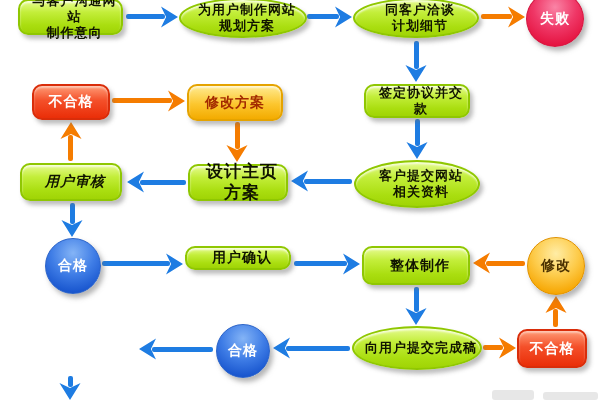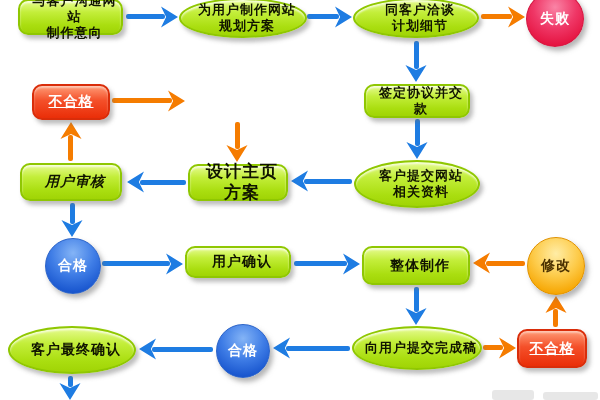--- a/index.html
+++ b/index.html
@@ -18,21 +18,20 @@
   .c-green{
     background:linear-gradient(180deg,#e6fb90 0%,#c3ee3a 35%,#aade10 75%,#a0d405 100%);
     border:2px solid #8fc702;color:#101400;
     box-shadow:3px 4px 4px rgba(110,110,110,.45), inset 0 2px 2px rgba(255,255,255,.7);
     padding-left:8px;
   }
   .c-red{
     background:linear-gradient(180deg,#ff9b76 0%,#f4502a 45%,#ea2e08 100%);
     border:2px solid #d92d0a;color:#ffffff;
     box-shadow:3px 4px 4px rgba(110,110,110,.45), inset 0 2px 2px rgba(255,255,255,.45);
-    text-decoration:underline;
   }
   .c-yellow{
     background:linear-gradient(180deg,#ffeb91 0%,#fcc62e 55%,#f3ab00 100%);
     border:2px solid #e5a300;color:#a32a00;
     box-shadow:3px 4px 4px rgba(110,110,110,.45), inset 0 2px 2px rgba(255,255,255,.6);
   }
   .c-blue{
     background:radial-gradient(circle at 50% 26%,#84b4f6 0%,#3f7de6 45%,#1a57cf 80%,#1148b4 100%);
     border:1px solid #2b63c8;color:#ffffff;
     box-shadow:3px 4px 5px rgba(110,110,110,.5);
@@ -142,28 +141,28 @@
       <div class="head"></div>
     </div>
     <div class="node shape-rect c-green" style="left: 18px; top: -1px; width: 105px; height: 36px; font-size: 13px;">与客户沟通网站
 制作意向</div>
     <div class="node shape-ellipse c-green" style="left: 179px; top: -2px; width: 128px; height: 40px; font-size: 13px;">为用户制作网站
 规划方案</div>
     <div class="node shape-ellipse c-green" style="left: 353px; top: -2px; width: 126px; height: 40px; font-size: 13px;">同客户洽谈
 计划细节</div>
     <div class="node shape-circle c-rose" style="left: 526px; top: -9px; width: 58px; height: 56px; font-size: 14px;">失败</div>
     <div class="node shape-rect c-red" style="left: 32px; top: 84px; width: 78px; height: 36px; font-size: 14px;">不合格</div>
+    <div class="node shape-rect c-yellow" style="left: 187px; top: 84px; width: 96px; height: 37px; font-size: 14px;">修改方案</div>
     <div class="node shape-rect c-green" style="left: 364px; top: 84px; width: 106px; height: 34px; font-size: 13px;">签定协议并交款</div>
     <div class="node shape-rect c-green" style="left: 20px; top: 163px; width: 102px; height: 38px; font-size: 14px; font-style: italic;">用户审核</div>
     <div class="node shape-rect c-green" style="left: 188px; top: 164px; width: 100px; height: 37px; font-size: 17px;">设计主页方案</div>
     <div class="node shape-ellipse c-green" style="left: 354px; top: 160px; width: 126px; height: 48px; font-size: 13px;">客户提交网站
 相关资料</div>
     <div class="node shape-circle c-blue" style="left: 45px; top: 238px; width: 56px; height: 56px; font-size: 14px;">合格</div>
-    <div class="node shape-rect c-green" style="left: 185px; top: 246px; width: 106px; height: 32px; font-size: 14px;">用户确认</div>
+    <div class="node shape-rect c-green" style="left: 185px; top: 246px; width: 106px; height: 24px; font-size: 14px;">用户确认</div>
     <div class="node shape-rect c-green" style="left: 362px; top: 246px; width: 108px; height: 39px; font-size: 14px;">整体制作</div>
     <div class="node shape-circle c-orange" style="left: 527px; top: 237px; width: 58px; height: 58px; font-size: 14px;">修改</div>
-    <div class="node shape-ellipse c-green" style="left: 8px; top: 326px; width: 128px; height: 48px; font-size: 14px;">客户最终确认</div>
     <div class="node shape-circle c-blue" style="left: 216px; top: 324px; width: 54px; height: 54px; font-size: 14px;">合格</div>
     <div class="node shape-ellipse c-green" style="left: 352px; top: 326px; width: 130px; height: 44px; font-size: 13px; font-family: Liberation Serif, serif;">向用户提交完成稿</div>
     <div class="node shape-rect c-red" style="left: 517px; top: 329px; width: 70px; height: 39px; font-size: 14px;">不合格</div>
     <div class="watermark" style="left: 492px; top: 390px; width: 42px; height: 10px;"></div>
     <div class="watermark" style="left: 543px; top: 392px; width: 55px; height: 8px;"></div>
   </div>
 
 </body></html>

